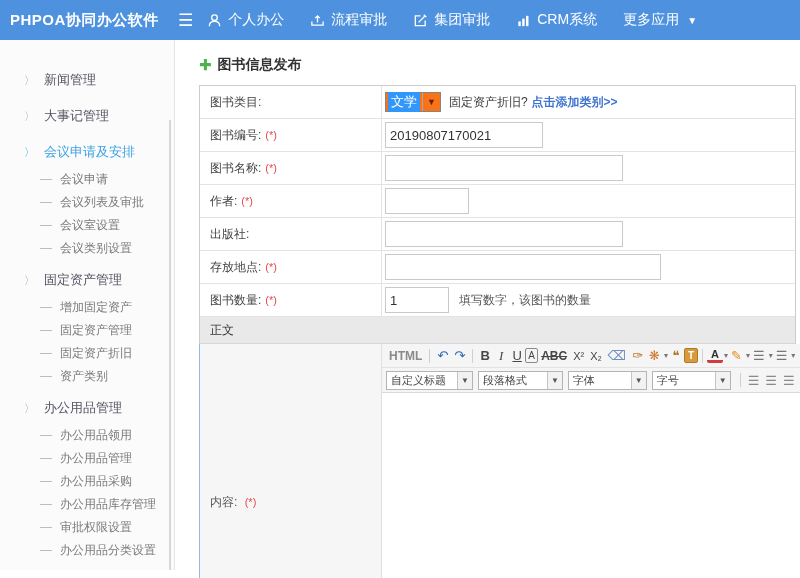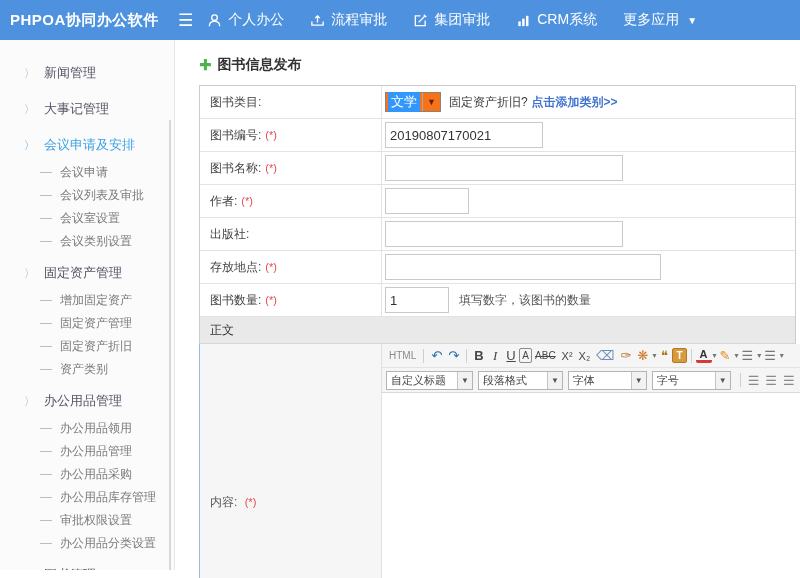--- a/index.html
+++ b/index.html
@@ -11,21 +11,21 @@
     background:#4e92df; display:flex; align-items:center; color:#fff; z-index:10; }
   .logo { width:168px; padding-left:10px; font-size:15px; font-weight:bold; letter-spacing:.5px; }
   .hamburger { font-size:17px; padding:0 14px 0 10px; cursor:pointer; }
   .nav-item { display:flex; align-items:center; gap:6px; font-size:14px;
     margin-right:26px; cursor:pointer; white-space:nowrap; }
   .nav-item svg { display:block; }
   .nav-caret { font-size:10px; margin-left:2px; }
 
   
   .sidebar { position:absolute; top:40px; left:0; width:175px; bottom:8px;
-    background:#fbfbfb; border-right:1px solid #e6e6e6; padding-top:13px; overflow:hidden; }
+    background:#fbfbfb; border-right:1px solid #e6e6e6; padding-top:20px; overflow:hidden; }
   .side-scroll { position:absolute; right:3px; top:80px; bottom:0; width:2px; background:#d8d8d8; }
   .grp-head { height:32px; line-height:32px; font-size:13px; color:#556; padding-left:24px;
     cursor:pointer; white-space:nowrap; margin-top:4px; }
   .grp-head .arr { color:#9aa; font-size:11px; margin-right:9px; }
   .grp-head.active { color:#3aa2e4; }
   .grp-head.active .arr { color:#3aa2e4; }
   .sub-item { height:23px; line-height:23px; font-size:12px; color:#7a7a7a;
     padding-left:40px; cursor:pointer; white-space:nowrap; }
   .sub-item .dash { color:#b5b5b5; margin-right:8px; }
 
@@ -65,21 +65,21 @@
   .ev { flex:1; display:flex; flex-direction:column; background:#fff; }
 
   
   .tb1 { height:24px; background:#f5f5f5; display:flex; align-items:center;
     padding:0 4px; border-bottom:1px solid #e2e2e2; }
   .tb2 { height:25px; background:#f5f5f5; display:flex; align-items:center;
     padding:0 4px; border-bottom:1px solid #d9d9d9; }
   .tbtn { display:inline-flex; align-items:center; justify-content:center; min-width:16px;
     height:20px; padding:0 3px; font-size:13px; cursor:pointer; border-radius:2px; }
   .tsep { width:1px; height:14px; background:#cfcfcf; margin:0 4px; }
-  .tiny { font-size:10px; letter-spacing:0; }
+  .tiny { font-size:12px; letter-spacing:0;font-weight:bold; }
   .bold { font-weight:bold; }
   .italic { font-style:italic; font-family:"Liberation Serif",serif; }
   .underline { text-decoration:underline; }
   .boxed { border:1px solid #8a8a8a; height:15px; min-width:13px; font-size:10px; line-height:13px; padding:0 1px; }
   .strike { text-decoration:line-through; }
   .clip { background:#d99a3e; border:1px solid #b07a25; height:15px; min-width:14px;
     font-size:10px; font-weight:bold; line-height:13px; }
   .fontcolor { border-bottom:3px solid #d03c3c; height:15px; line-height:12px; font-size:11px; font-weight:bold; }
   .ddc { font-size:8px; color:#777; margin-left:1px; cursor:pointer; }
   .tsel { display:inline-flex; align-items:center; background:#fff; border:1px solid #b4b4b4;

